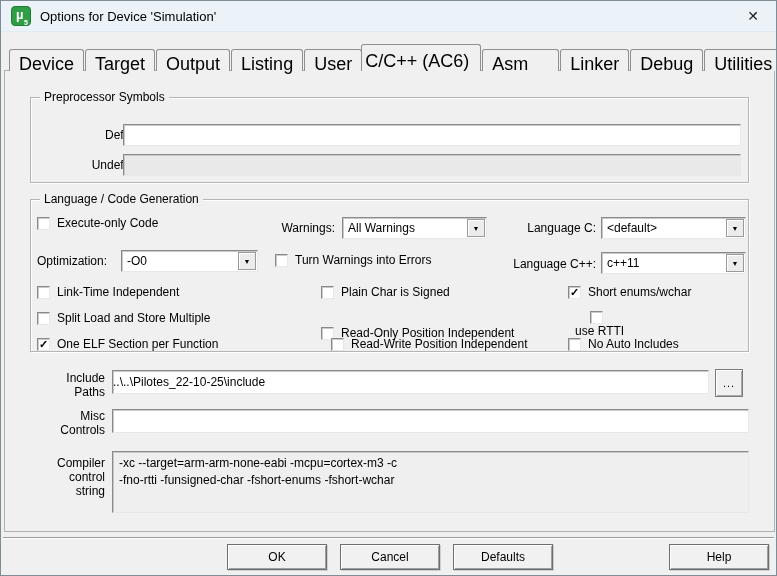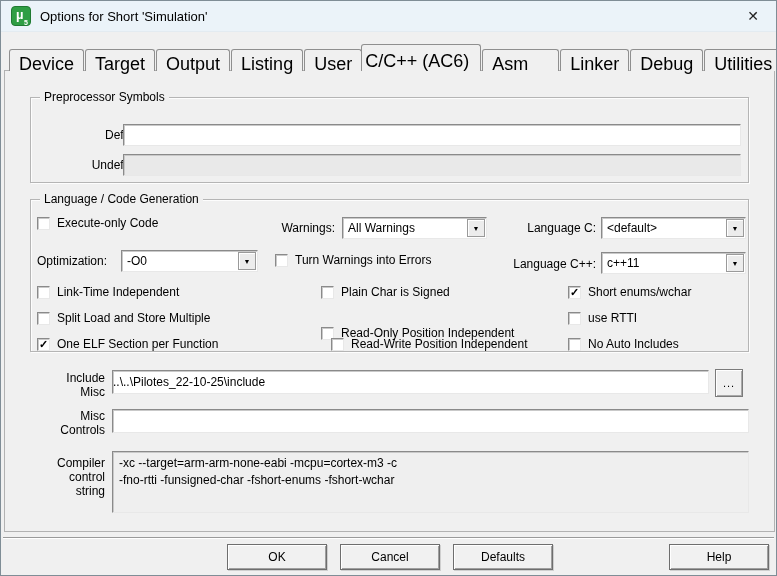--- a/index.html
+++ b/index.html
@@ -143,21 +143,21 @@
 </head>
 <body>
 
 <div class="window">
 
   <div class="titlebar">
     <div class="appicon">
       <span class="appicon-glyph">µ</span>
       <span class="appicon-sub">5</span>
     </div>
-    <div class="window-title">Options for Short 'Simulation'</div>
+    <div class="window-title">Options for Device 'Simulation'</div>
     <div class="close-btn">✕</div>
   </div>
 
   <div class="tabstrip">
     <div class="tab">Device</div>
     <div class="tab">Target</div>
     <div class="tab">Output</div>
     <div class="tab">Listing</div>
     <div class="tab">User</div>
     <div class="tab active">C/C++ (AC6)</div>
@@ -232,40 +232,40 @@
       </div>
 
       <div class="checkrow" style="left:6px; top:111px;">
         <span class="cb"></span>
         <span class="cb-label">Split Load and Store Multiple</span>
       </div>
       <div class="checkrow" style="left:290px; top:111px;margin-top:15px;">
         <span class="cb"></span>
         <span class="cb-label">Read-Only Position Independent</span>
       </div>
-      <div class="checkrow" style="left:537px; top:111px;">
+      <div class="checkrow" style="left:537px; top:111px;flex-direction:column;">
         <span class="cb"></span>
         <span class="cb-label">use RTTI</span>
       </div>
 
       <div class="checkrow" style="left:6px; top:137px;">
         <span class="cb on">✓</span>
         <span class="cb-label">One ELF Section per Function</span>
       </div>
       <div class="checkrow" style="left:300px; top:137px;">
         <span class="cb"></span>
         <span class="cb-label">Read-Write Position Independent</span>
       </div>
       <div class="checkrow" style="left:537px; top:137px;">
         <span class="cb"></span>
         <span class="cb-label">No Auto Includes</span>
       </div>
     </div>
 
-    <div class="lbl r" style="left:40px; top:300px; width:60px; white-space:normal; line-height:14px;">Include Misc</div>
+    <div class="lbl r" style="left:40px; top:300px; width:60px; white-space:normal; line-height:14px;">Include Paths</div>
     <input class="txt" style="left: 107px; top: 299px; width: 597px; height: 24px;" value="..\..\Pilotes_22-10-25\include">
     <div class="browse-btn" style="left:710px; top:298px; width:28px; height:28px;">...</div>
 
     <div class="lbl r" style="left:40px; top:338px; width:60px; white-space:normal; line-height:14px;">Misc Controls</div>
     <input class="txt" style="left: 107px; top: 338px; width: 637px; height: 24px;" value="">
 
     <div class="lbl r" style="left:40px; top:385px; width:60px; white-space:normal; line-height:14px;">Compiler control string</div>
     <div class="compilerbox" style="left:107px; top:380px; width:637px; height:62px;">-xc --target=arm-arm-none-eabi -mcpu=cortex-m3 -c
 -fno-rtti -funsigned-char -fshort-enums -fshort-wchar</div>
 

